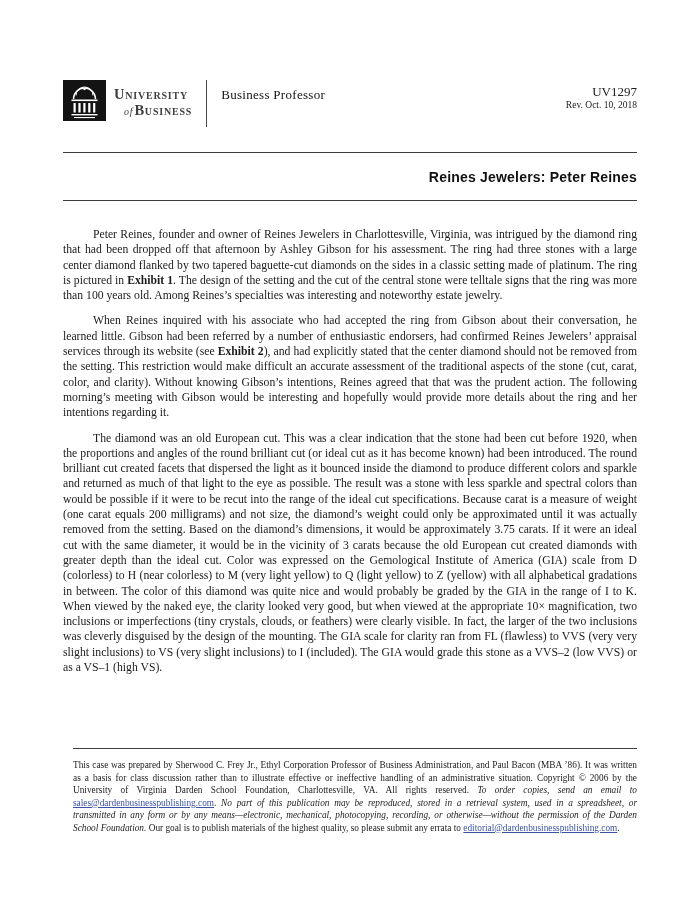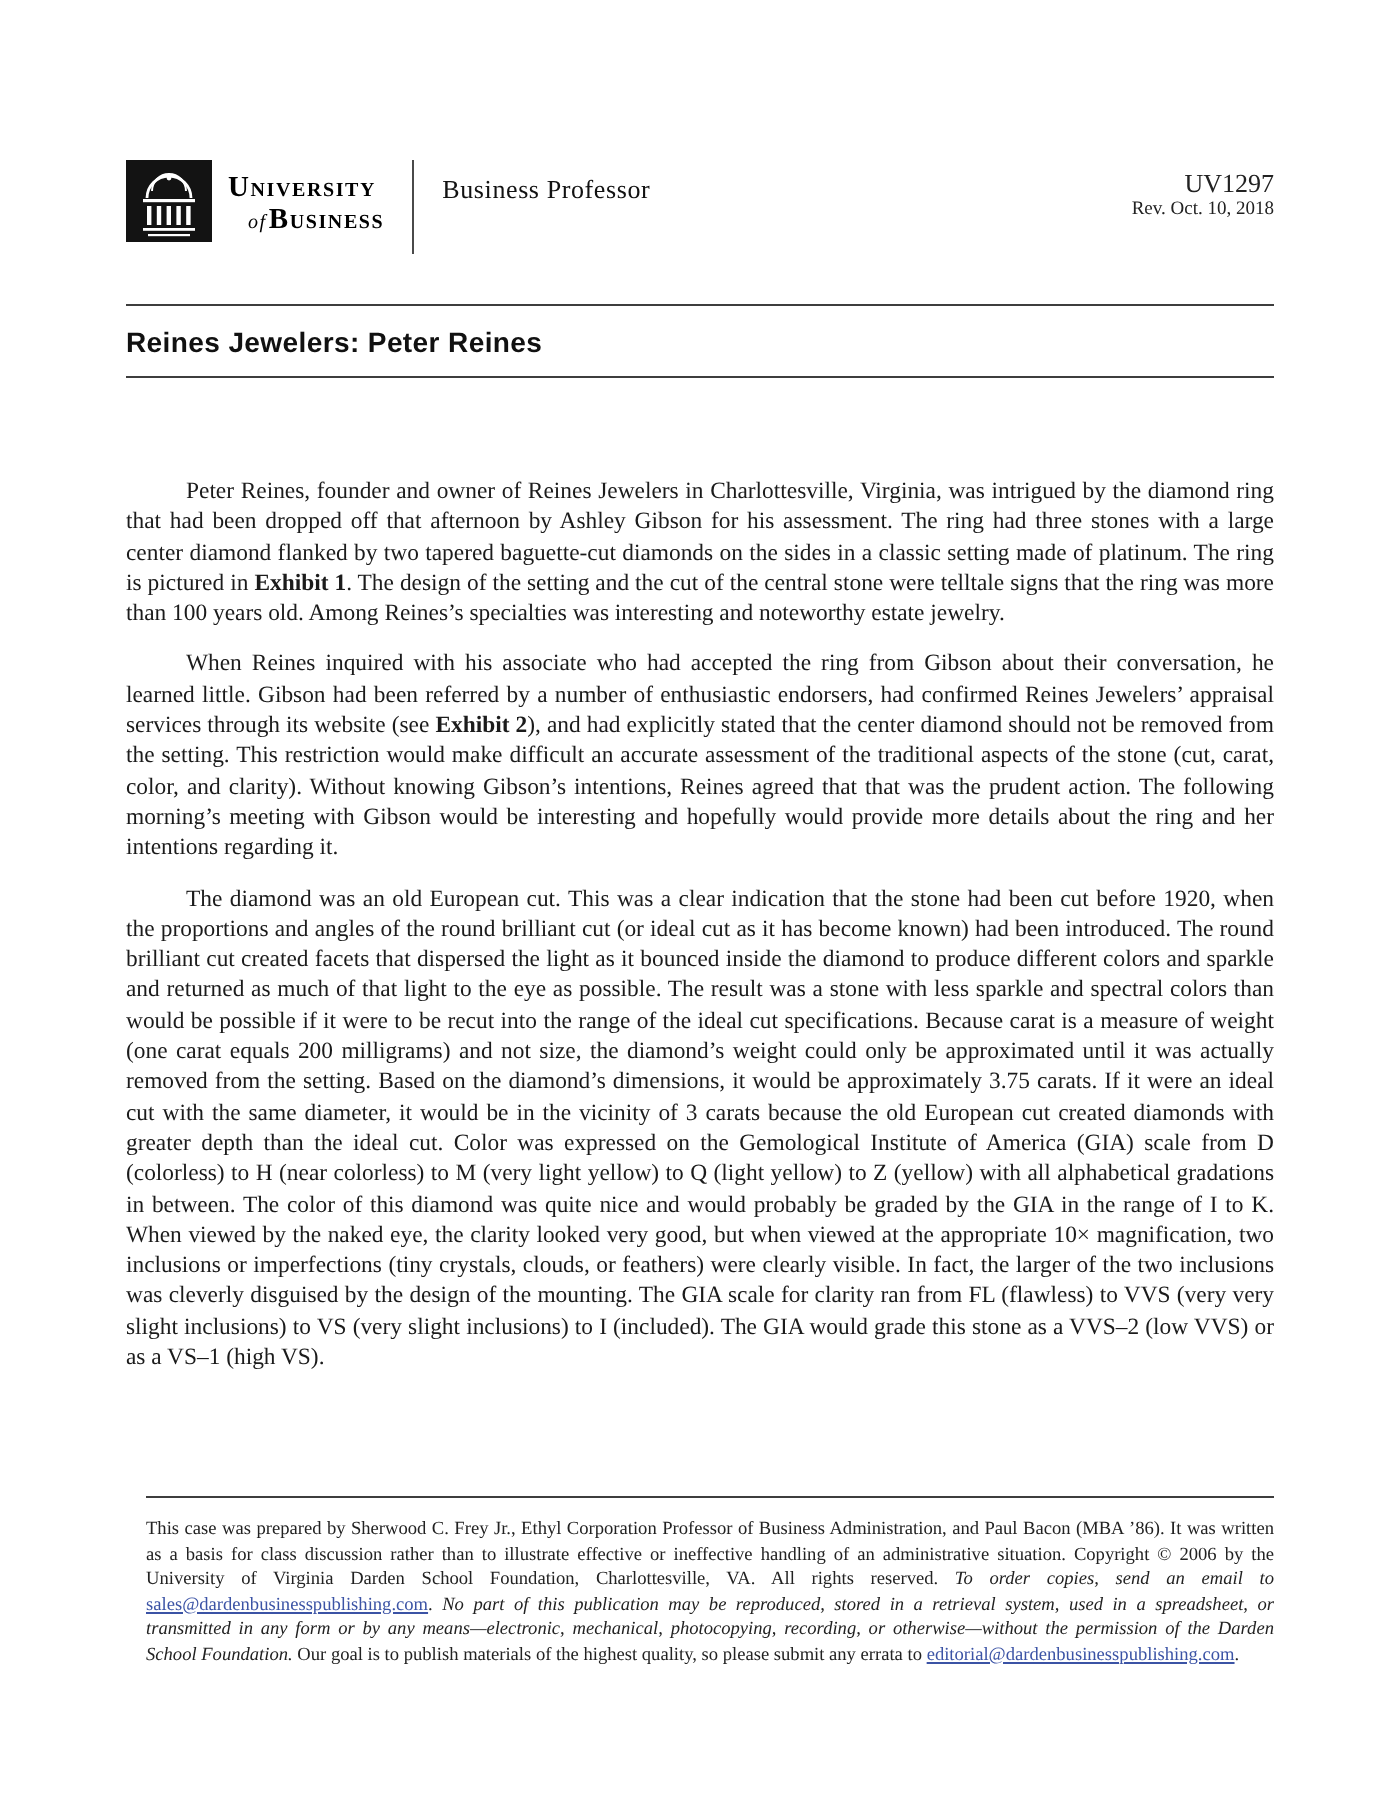--- a/index.html
+++ b/index.html
@@ -12,44 +12,44 @@
     color:#1b1b1b;
     overflow:hidden;
   }
   
   .header {
     position:absolute; top:80px; left:63px; right:63px;
     display:flex; justify-content:space-between; align-items:flex-start;
   }
   .logo-group { display:flex; align-items:flex-start; }
   .rotunda-box { width:43px; height:41px; display:block; }
-  .uva-wordmark { margin-left:8px; padding-top:7px; line-height:1; color:#000000; }
+  .uva-wordmark { margin-left:8px; padding-top:7px; line-height:1; color:#404040; }
   .uva-line1 { font-size:14.5px; letter-spacing:0.8px; font-variant:small-caps; font-weight:bold; }
   .uva-line2 { font-size:14.5px; letter-spacing:0.8px; font-variant:small-caps; font-weight:bold; margin-left:10px; margin-top:1px; }
   .uva-of { font-style:italic; font-size:10px; font-weight:normal; text-transform:lowercase; font-variant:normal; margin-right:1px; }
   .logo-divider { width:1px; height:47px; background:#4a4a4a; margin:0 14px; }
   .darden-block { padding-top:3px; color:#121212; }
   .darden-title { font-size:24px; font-weight:bold; letter-spacing:1.5px; line-height:1; }
   .darden-sub { font-size:13px; margin-top:4px; letter-spacing:0.3px; }
   .doc-meta { text-align:right; padding-top:4px; line-height:1.25; color:#222; }
   .doc-id { font-size:13px;text-align:right; }
   .doc-rev { font-size:9.5px; }
   
   .title-band {
-    position:absolute; top:152px; left:63px; right:63px; height:37px;
+    position:absolute; top:152px; left:63px; right:63px; height:49px;
     border-top:1.5px solid #3d3d3d; border-bottom:1.5px solid #3d3d3d;
-    display:flex; align-items:center; justify-content:flex-start;
+    display:flex; align-items:center; justify-content:flex-end;
   }
   .page-title {
     font-family:"Liberation Sans", sans-serif;
     font-weight:bold; font-size:14px; letter-spacing:0.2px; color:#111;
   }
   
   .content {
-    position:absolute; top:238px; left:63px; right:63px;
+    position:absolute; top:227px; left:63px; right:63px;
     font-size:11.7px; line-height:15.3px; text-align:justify;
   }
   .content p { text-indent:30px; margin-bottom:10px; }
   .content .bold { font-weight:bold; }
   
   .footer {
     position:absolute; top:748px; left:73px; right:63px;
     border-top:1.5px solid #3d3d3d;
     padding-top:10px;
     font-size:9.3px; line-height:12.5px; text-align:justify; color:#222;

